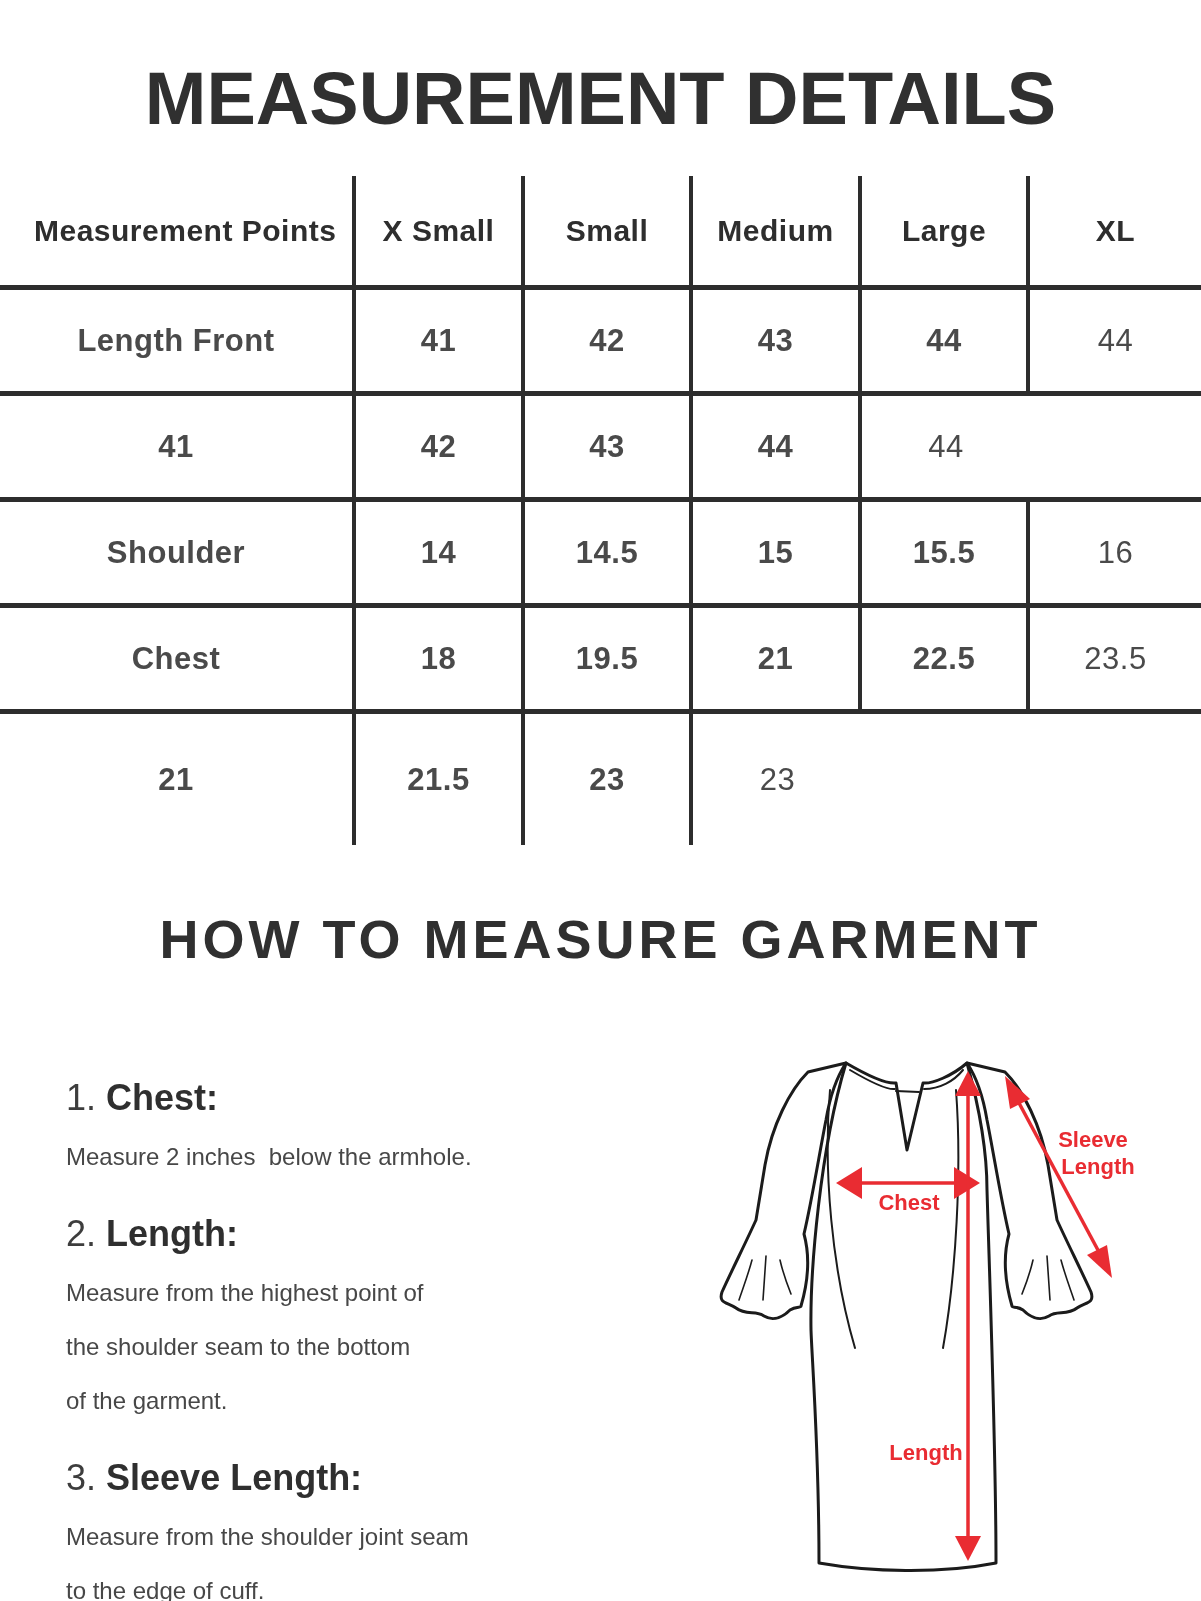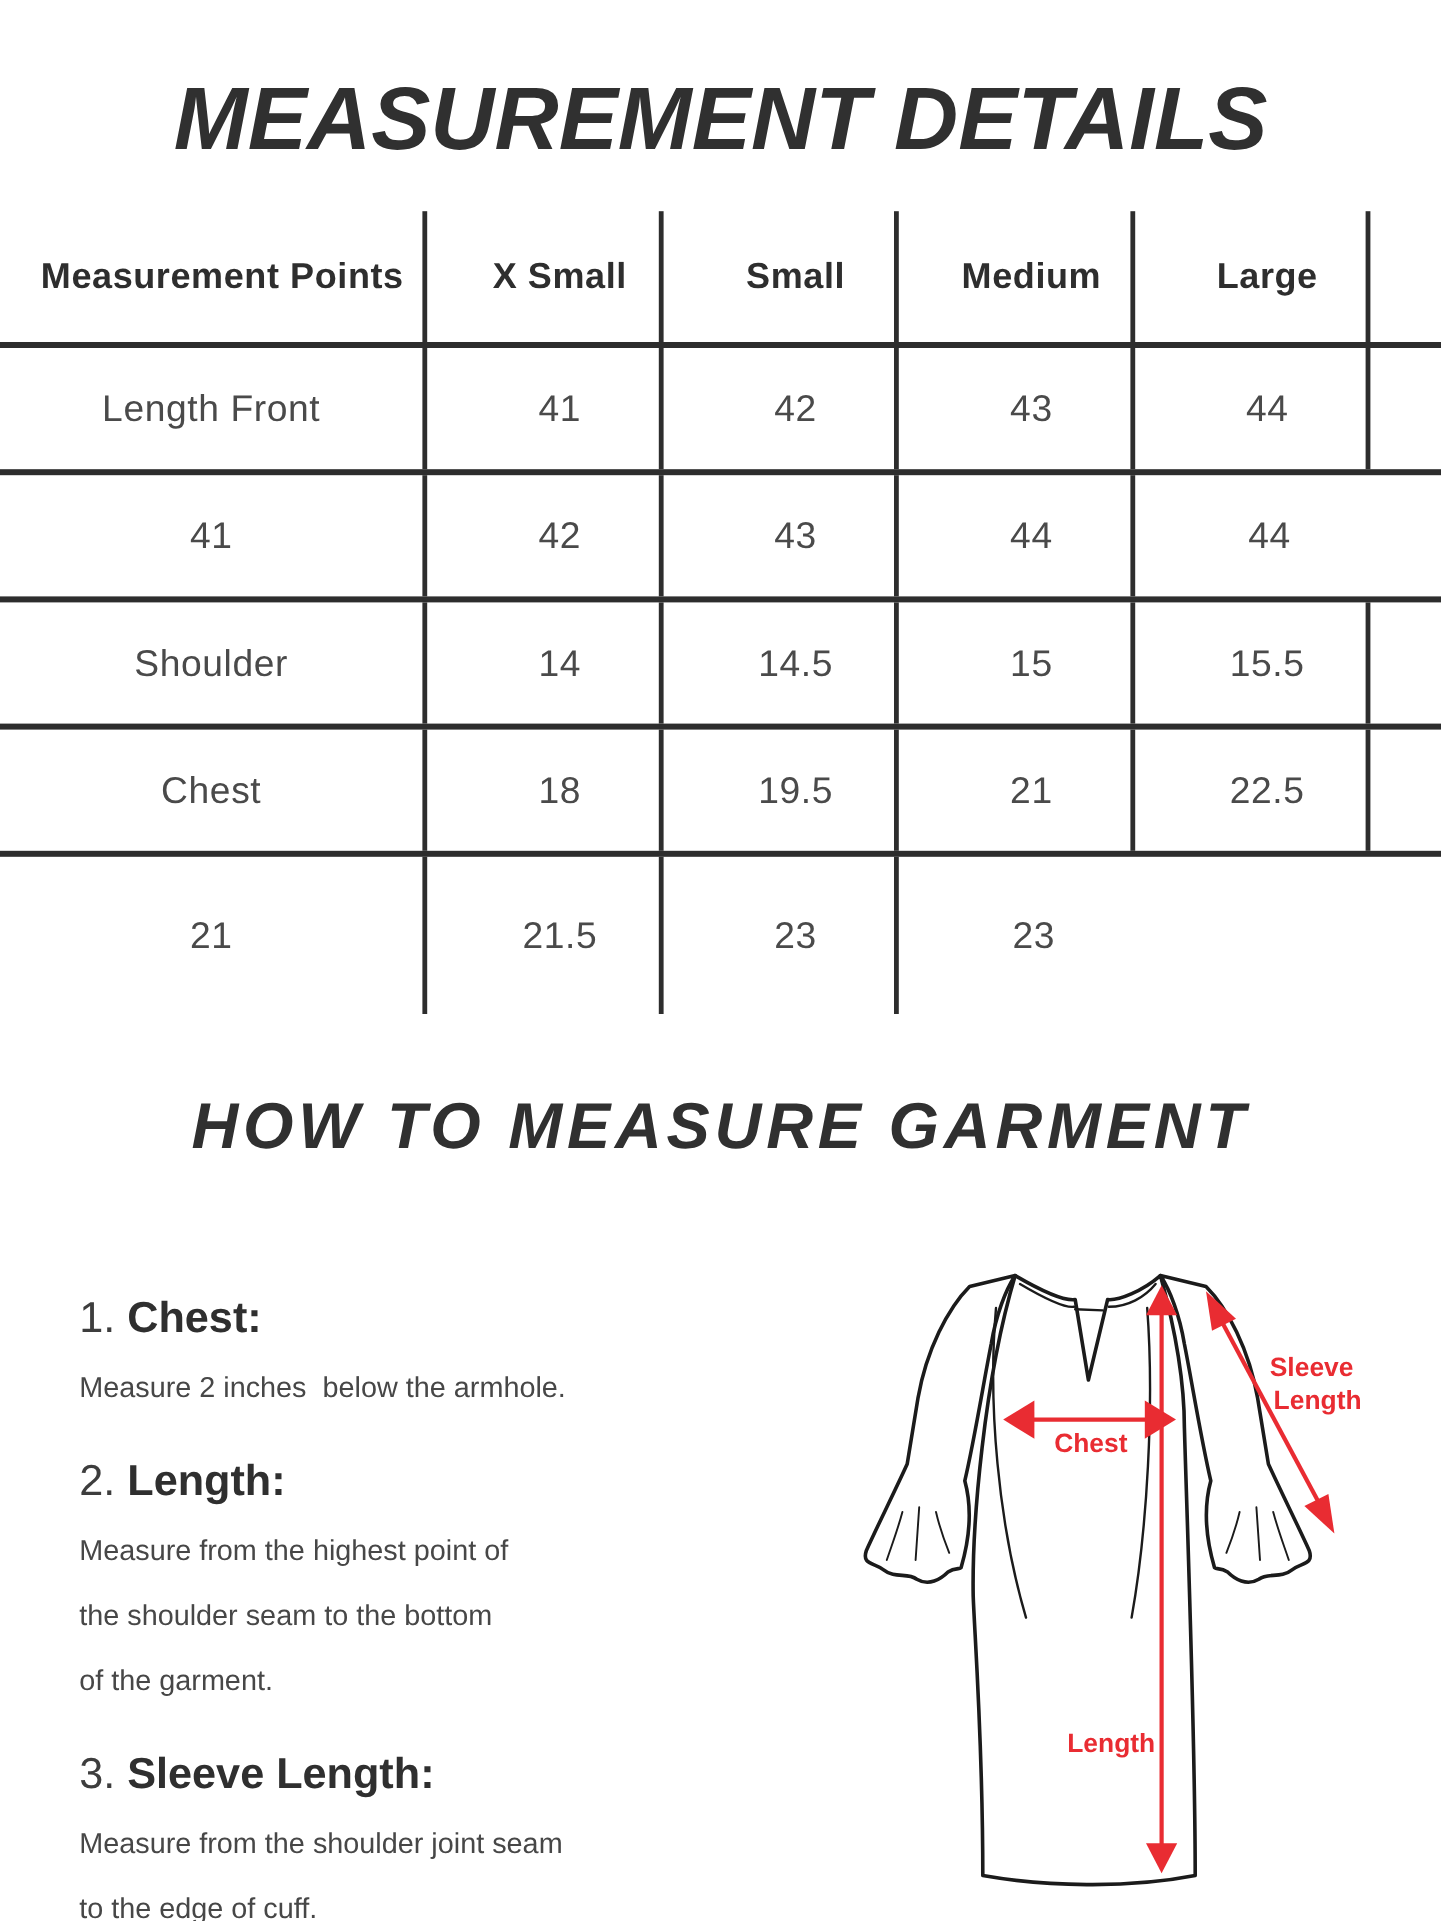--- a/index.html
+++ b/index.html
@@ -3,37 +3,37 @@
 <meta charset="utf-8">
 <style>
   html,body{margin:0;padding:0;background:#ffffff;}
   #page{
     position:relative;width:1201px;height:1601px;background:#ffffff;overflow:hidden;
     font-family:"Liberation Sans", sans-serif;color:#2f2f2f;
   }
   
   .big-heading{
     position:absolute;left:0;width:1201px;text-align:center;
-    font-weight:700;color:#303030;white-space:nowrap;font-style:italic;
+    font-weight:700;color:#303030;white-space:nowrap;
   }
   #main-title{top:56px;font-size:74px;letter-spacing:0px;}
   #howto-title{top:908px;font-size:54px;letter-spacing:4px;}
 
   
   #size-table{position:absolute;left:0;top:176px;width:1201px;}
-  .t-row{display:grid;grid-template-columns:356px 169px 168px 169px 168px 171px;box-sizing:border-box;gap:28px;}
+  .t-row{display:grid;grid-template-columns:356px 169px 168px 169px 168px 171px;box-sizing:border-box;}
   .t-row.hline{border-bottom:5px solid #2d2d2d;}
   .t-row.header{height:114px;}
   .t-row.data{height:106px;}
   .t-row.last{height:131px;}
   .cell{
     display:flex;align-items:center;justify-content:center;box-sizing:border-box;
     font-size:31px;color:#4a4a4a;letter-spacing:0.5px;
   }
-  .cell.vline{border-right:4px solid #2d2d2d;}
+  .cell.vline{border-right:4px solid #2d2d2d;font-weight:bold;}
   .cell.colhead{font-weight:700;color:#2e2e2e;font-size:30px;letter-spacing:0.5px;}
   .cell.rowhead-cell{justify-content:flex-start;padding-left:34px;text-align:left;line-height:1.65;}
 
   
   #instructions{position:absolute;left:66px;top:1048px;width:655px;}
   .step{margin-bottom:22px;}
   .step-head{font-size:36px;line-height:44px;margin-bottom:10px;color:#3d3d3d;margin-top:28px;}
   .step-num{font-weight:400;color:#3d3d3d;}
   .step-label{font-weight:700;color:#2f2f2f;}
   .step-line{font-size:24px;line-height:54px;color:#474747;white-space:pre-wrap;}

